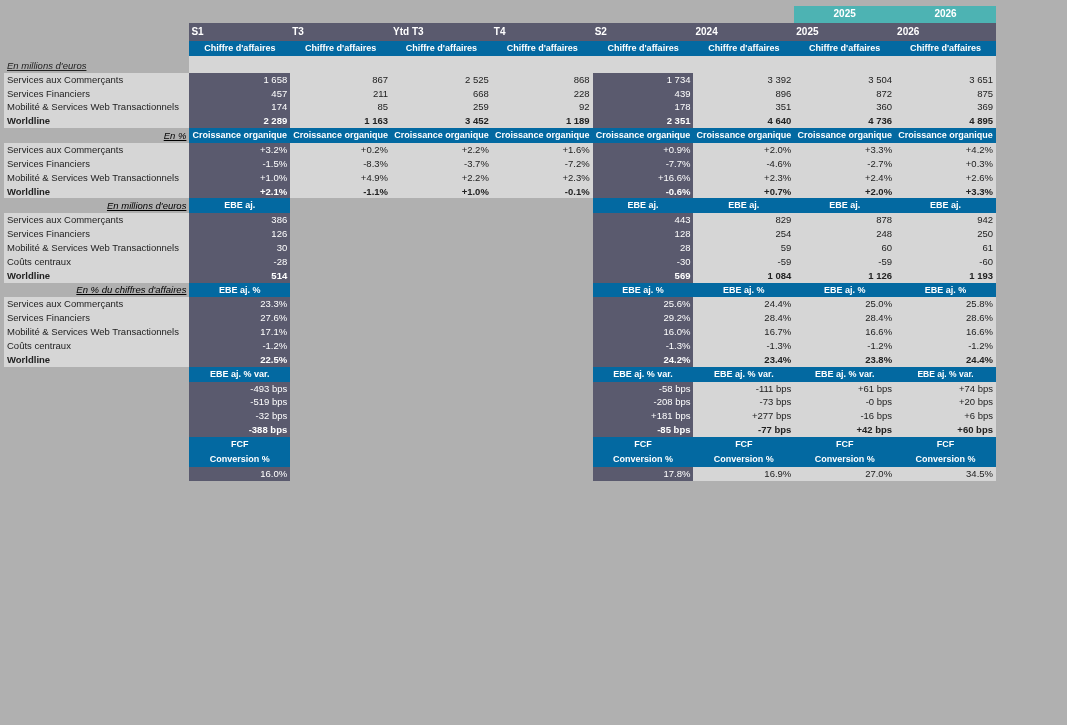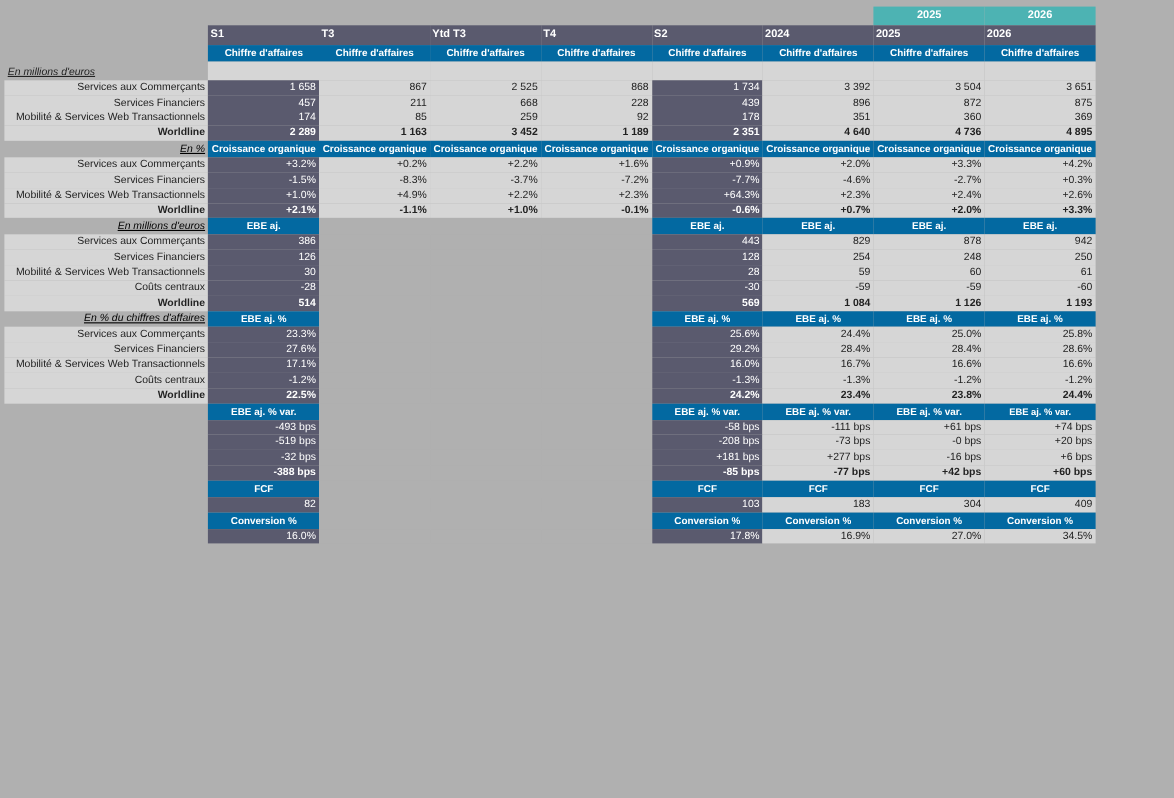--- a/index.html
+++ b/index.html
@@ -21,21 +21,21 @@
       table-layout: fixed;
     }
     td, th {
       padding: 1px 3px;
       text-align: right;
       vertical-align: middle;
       font-size: 9.5px;
       line-height: 1.25;
     }
     .col-label {
-      text-align: right;
+      text-align: left;
       width: 160px;
     }
     
     .section-label {
       font-style: italic;
       text-align: left;
       background: transparent;
       color: #222;
       padding-top: 4px;
     }
@@ -231,21 +231,21 @@
         <td>-4.6%</td>
         <td>-2.7%</td>
         <td>+0.3%</td>
       </tr>
       <tr class="data-row">
         <td class="col-label">Mobilité &amp; Services Web Transactionnels</td>
         <td class="ca-highlight">+1.0%</td>
         <td>+4.9%</td>
         <td>+2.2%</td>
         <td>+2.3%</td>
-        <td class="ca-highlight">+64.3%</td>
+        <td class="ca-highlight">+16.6%</td>
         <td>+2.3%</td>
         <td>+2.4%</td>
         <td>+2.6%</td>
       </tr>
       <tr class="data-row row-worldline">
         <td class="col-label">Worldline</td>
         <td class="ca-highlight" style="font-weight:bold">+2.1%</td>
         <td>-1.1%</td>
         <td>+1.0%</td>
         <td>-0.1%</td>
@@ -449,31 +449,20 @@
         <td class="no-bg"></td>
         <td class="teal-header-cell">FCF</td>
         <td class="no-bg"></td>
         <td class="no-bg"></td>
         <td class="no-bg"></td>
         <td class="teal-header-cell">FCF</td>
         <td class="teal-header-cell">FCF</td>
         <td class="teal-header-cell">FCF</td>
         <td class="teal-header-cell">FCF</td>
       </tr>
-      <tr class="data-row">
-        <td class="col-label no-bg"></td>
-        <td class="ca-highlight">82</td>
-        <td class="gray-bg"></td>
-        <td class="gray-bg"></td>
-        <td class="gray-bg"></td>
-        <td class="ca-highlight">103</td>
-        <td>183</td>
-        <td>304</td>
-        <td>409</td>
-      </tr>
 
       <tr>
         <td class="no-bg"></td>
         <td class="teal-header-cell">Conversion %</td>
         <td class="no-bg"></td>
         <td class="no-bg"></td>
         <td class="no-bg"></td>
         <td class="teal-header-cell">Conversion %</td>
         <td class="teal-header-cell">Conversion %</td>
         <td class="teal-header-cell">Conversion %</td>

